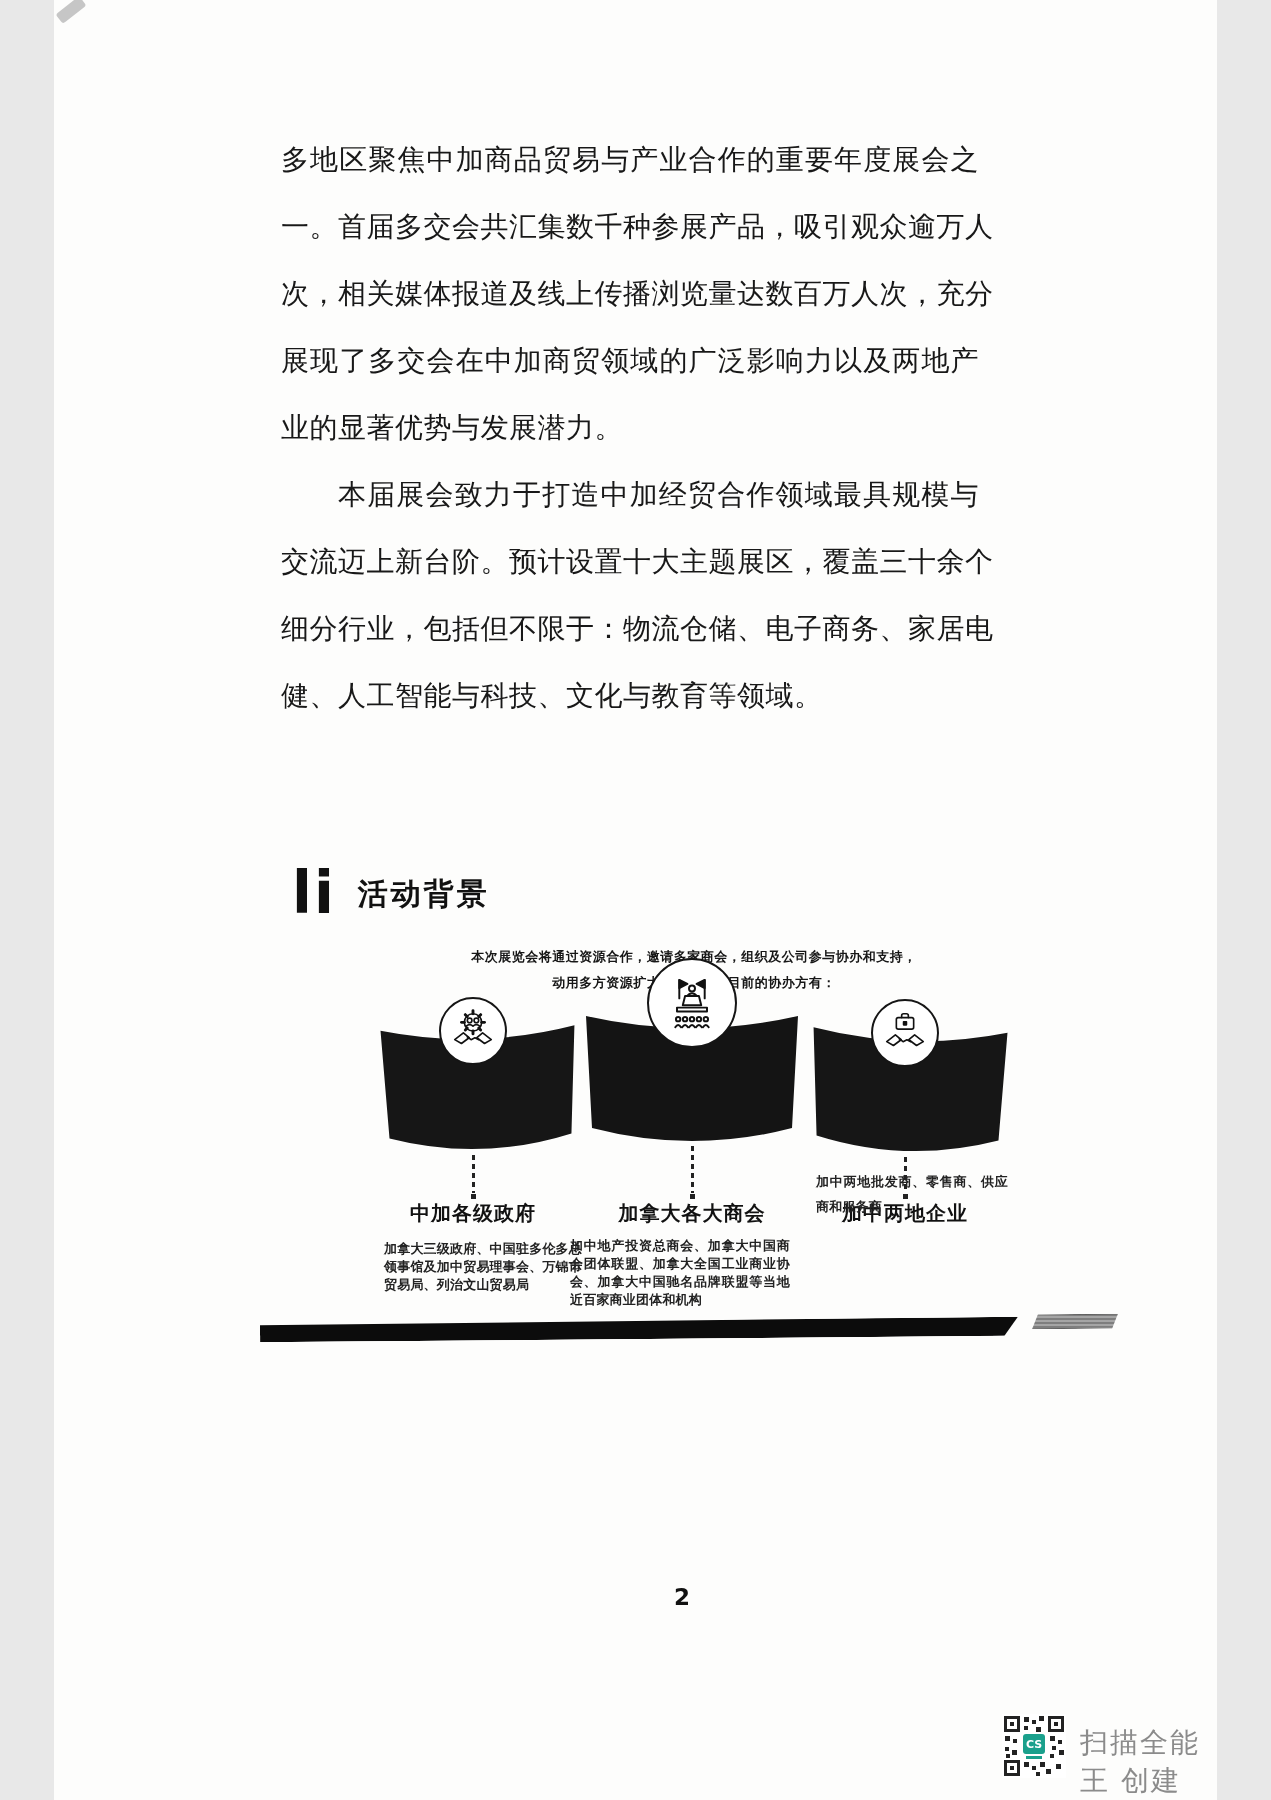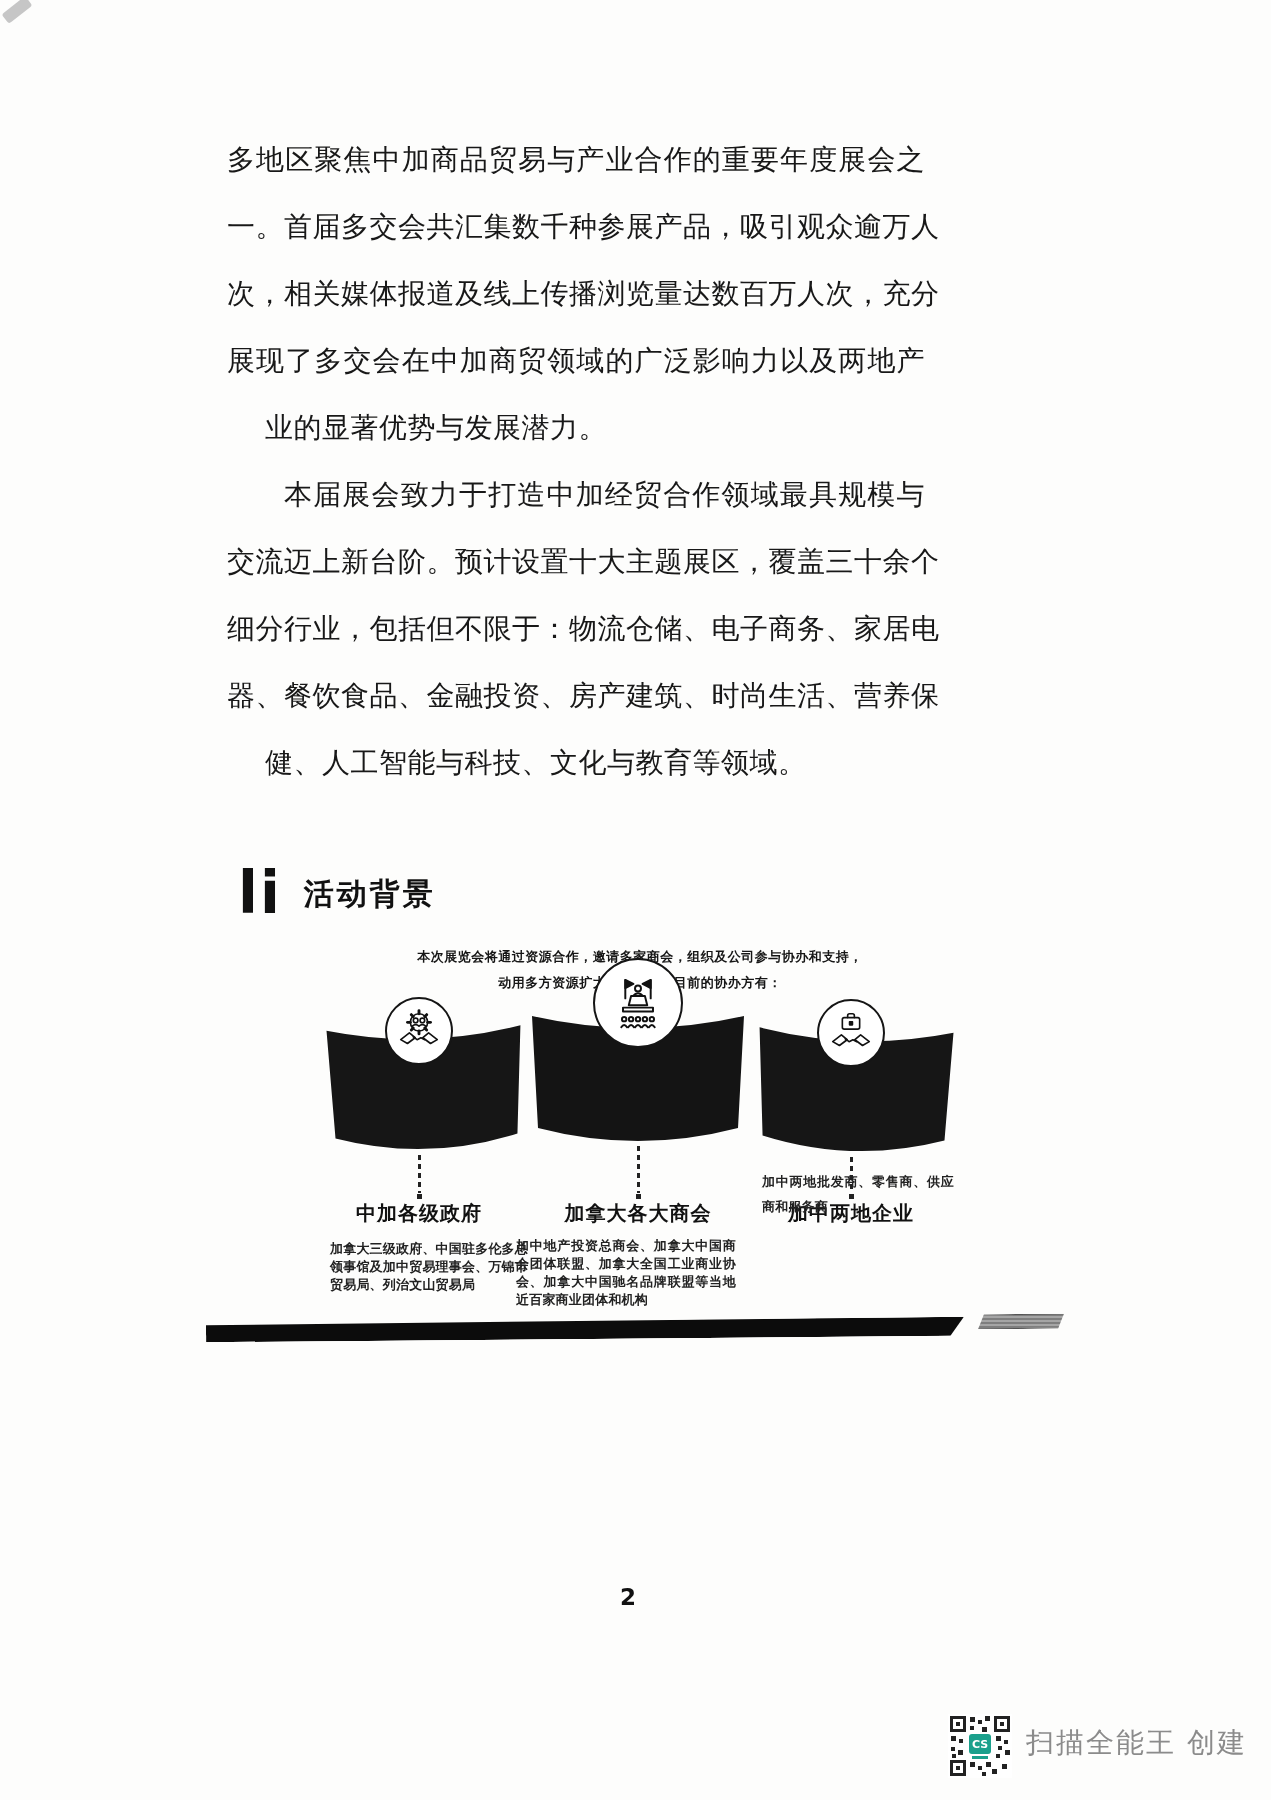--- a/index.html
+++ b/index.html
@@ -1,26 +1,26 @@
 <!DOCTYPE html>
 <html><head>
 <meta charset="utf-8">
 <style>
   html,body{margin:0;padding:0;background:#e8e8e8;}
-  .page{position:relative;width:1271px;height:1800px;background:#fdfdfc;overflow:hidden;
+  .page{position:relative;width:1163px;height:1800px;background:#fdfdfc;overflow:hidden;
         font-family:"DejaVu Sans","Liberation Sans",sans-serif;color:#1c1c1c;margin:0 auto;}
   
   .scan-smudge{position:absolute;left:2px;top:4px;width:30px;height:12px;background:#a9a9a9;
         transform:rotate(-38deg);border-radius:3px;opacity:.65;}
   
   .bodyblock{position:absolute;left:227px;top:126px;width:698px;
         font-family:"DejaVu Serif","Liberation Serif",serif;font-size:28px;color:#181818;}
   .bline{height:67px;line-height:67px;text-align:justify;text-align-last:justify;
         white-space:nowrap;letter-spacing:.5px;}
-  .bline.end{text-align-last:left;margin-left:38px;}
+  .bline.end{text-align-last:left;}
   .bline.indent{padding-left:57px;}
   
   .heading{position:absolute;left:238px;top:862px;display:flex;align-items:flex-end;gap:22px;}
   .heading .mark{font-size:58px;font-weight:800;line-height:62px;letter-spacing:2px;color:#111;}
   .heading .title{font-size:30px;font-weight:800;letter-spacing:3px;padding-bottom:9px;color:#111;text-align:right;}
   
   .intro{position:absolute;left:285px;top:944px;width:710px;text-align:center;
         font-size:13px;font-weight:700;line-height:26px;color:#161616;letter-spacing:.5px;}
   
   .shape{position:absolute;}
@@ -59,21 +59,20 @@
 
   <div class="bodyblock">
     <div class="bline">多地区聚焦中加商品贸易与产业合作的重要年度展会之</div>
     <div class="bline">一。首届多交会共汇集数千种参展产品，吸引观众逾万人</div>
     <div class="bline">次，相关媒体报道及线上传播浏览量达数百万人次，充分</div>
     <div class="bline">展现了多交会在中加商贸领域的广泛影响力以及两地产</div>
     <div class="bline end">业的显著优势与发展潜力。</div>
     <div class="bline indent">本届展会致力于打造中加经贸合作领域最具规模与</div>
     <div class="bline">交流迈上新台阶。预计设置十大主题展区，覆盖三十余个</div>
     <div class="bline">细分行业，包括但不限于：物流仓储、电子商务、家居电</div>
-    <div class="bline">器、餐饮食品、金融投资、房产建筑、时尚生活、营养保</div>
     <div class="bline end">健、人工智能与科技、文化与教育等领域。</div>
   </div>
 
   <div class="heading">
     <span class="mark">li</span>
     <span class="title">活动背景</span>
   </div>
 
   <div class="intro">
     <div>本次展览会将通过资源合作，邀请多家商会，组织及公司参与协办和支持，</div>

